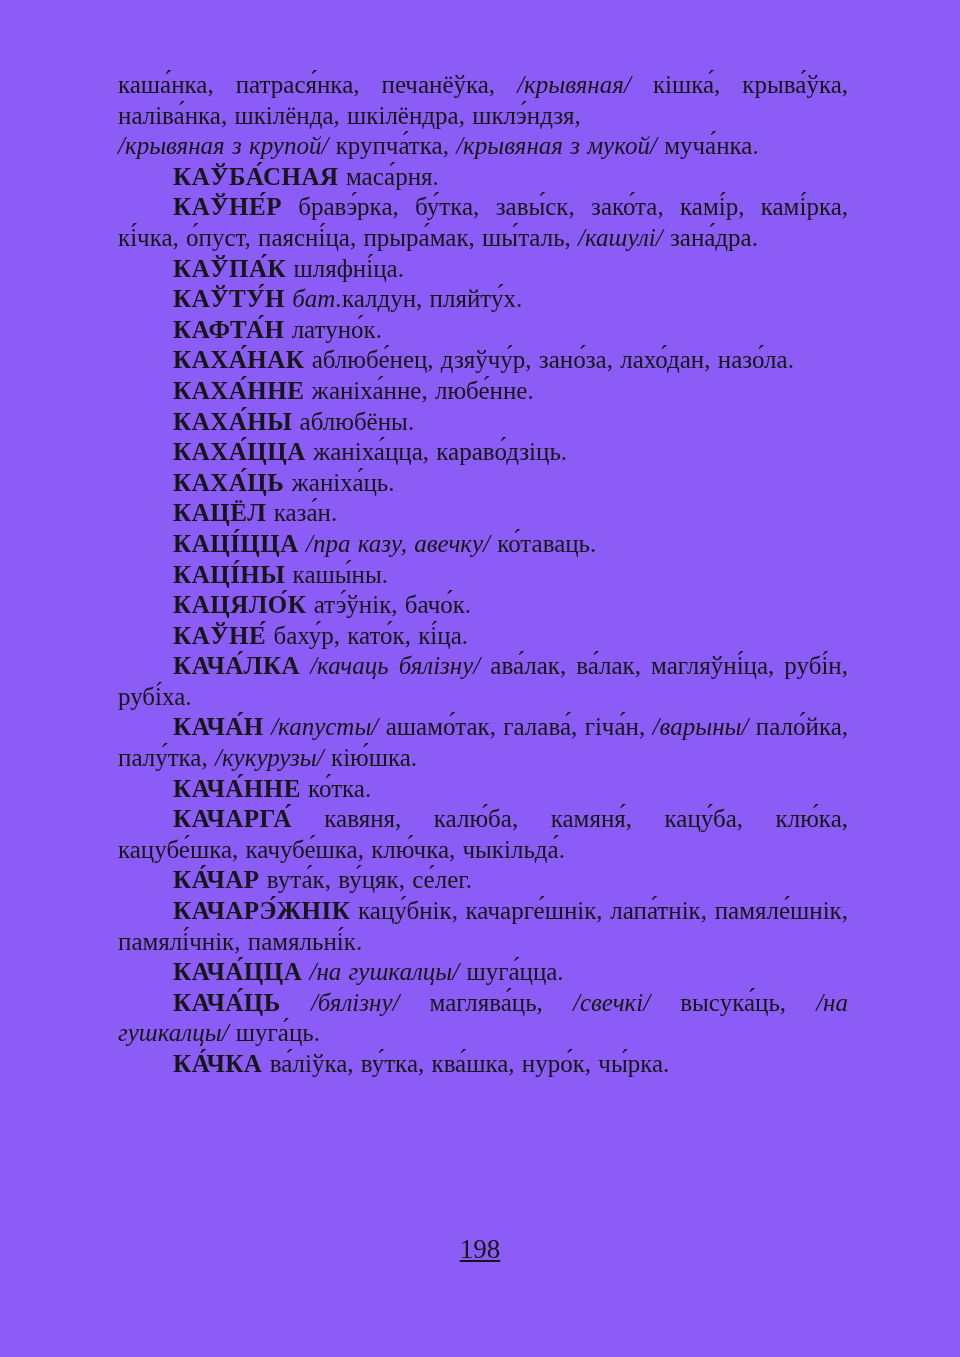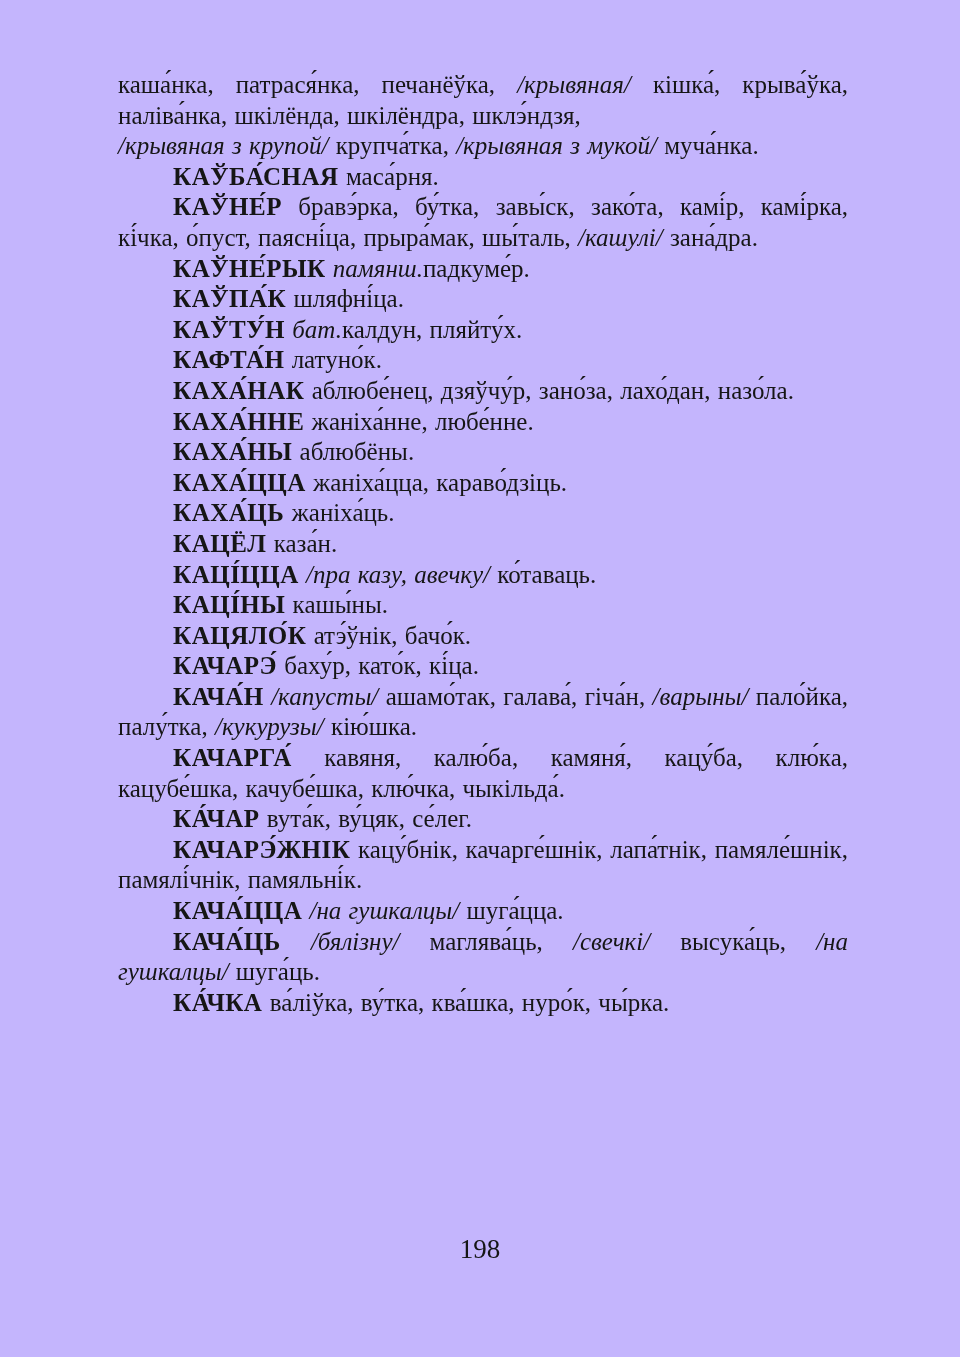--- a/index.html
+++ b/index.html
@@ -4,21 +4,21 @@
 <style>
   html, body {
     margin: 0;
     padding: 0;
     background: #ffffff;
   }
   .page {
     position: relative;
     width: 960px;
     height: 1357px;
-    background: #c4b5fd;
+    background: #8b5cf6;
     overflow: hidden;
     font-family: "Liberation Serif", serif;
     color: #161616;
   }
   .textblock {
     position: absolute;
     left: 118px;
     top: 70px;
     width: 730px;
   }
@@ -44,45 +44,47 @@
     font-style: normal;
   }
   .pagenum {
     position: absolute;
     top: 1234px;
     left: 0;
     width: 960px;
     text-align: center;
     font-size: 27px;
     color: #161616;
+    text-decoration: underline;
   }
 </style>
 </head>
 <body>
 
 <div class="page">
   <main class="textblock" id="entries">
       <p class="entry noindent"><span class="run-n">каша́нка, патрася́нка, печанёўка, </span><span class="run-i">/крывяная/</span><span class="run-n"> кішка́, крыва́ўка, наліва́нка, шкілёнда, шкілёндра, шклэ́ндзя,</span><br><span class="run-i">/крывяная з крупой/</span><span class="run-n"> крупча́тка, </span><span class="run-i">/крывяная з мукой/</span><span class="run-n"> муча́нка.</span></p>
       <p class="entry"><span class="run-b">КАЎБА́СНАЯ</span><span class="run-n"> маса́рня.</span></p>
       <p class="entry"><span class="run-b">КАЎНЕ́Р</span><span class="run-n"> бравэ́рка, бу́тка, завы́ск, зако́та, камі́р, камі́рка, кі́чка, о́пуст, паясні́ца, прыра́мак, шы́таль, </span><span class="run-i">/кашулі/</span><span class="run-n"> зана́дра.</span></p>
-      <p class="entry"><span class="run-b">КАЎНЕ́РЫК</span><span class="run-n"> </span><span class="run-i">памянш.</span><span class="run-n">падкуме́р.</span></p>
       <p class="entry"><span class="run-b">КАЎПА́К</span><span class="run-n"> шляфні́ца.</span></p>
       <p class="entry"><span class="run-b">КАЎТУ́Н</span><span class="run-n"> </span><span class="run-i">бат.</span><span class="run-n">калдун, пляйту́х.</span></p>
       <p class="entry"><span class="run-b">КАФТА́Н</span><span class="run-n"> латуно́к.</span></p>
       <p class="entry"><span class="run-b">КАХА́НАК</span><span class="run-n"> аблюбе́нец, дзяўчу́р, зано́за, лахо́дан, назо́ла.</span></p>
       <p class="entry"><span class="run-b">КАХА́ННЕ</span><span class="run-n"> жаніха́нне, любе́нне.</span></p>
       <p class="entry"><span class="run-b">КАХА́НЫ</span><span class="run-n"> аблюбёны.</span></p>
       <p class="entry"><span class="run-b">КАХА́ЦЦА</span><span class="run-n"> жаніха́цца, караво́дзіць.</span></p>
       <p class="entry"><span class="run-b">КАХА́ЦЬ</span><span class="run-n"> жаніха́ць.</span></p>
       <p class="entry"><span class="run-b">КАЦЁЛ</span><span class="run-n"> каза́н.</span></p>
       <p class="entry"><span class="run-b">КАЦІ́ЦЦА</span><span class="run-n"> </span><span class="run-i">/пра казу, авечку/</span><span class="run-n"> ко́таваць.</span></p>
       <p class="entry"><span class="run-b">КАЦІ́НЫ</span><span class="run-n"> кашы́ны.</span></p>
       <p class="entry"><span class="run-b">КАЦЯЛО́К</span><span class="run-n"> атэ́ўнік, бачо́к.</span></p>
-      <p class="entry"><span class="run-b">КАЧАРЭ́</span><span class="run-n"> баху́р, като́к, кі́ца.</span></p>
+      <p class="entry"><span class="run-b">КАЎНЕ́</span><span class="run-n"> баху́р, като́к, кі́ца.</span></p>
+      <p class="entry"><span class="run-b">КАЧА́ЛКА</span><span class="run-n"> </span><span class="run-i">/качаць бялізну/</span><span class="run-n"> ава́лак, ва́лак, магляўні́ца, рубі́н, рубі́ха.</span></p>
       <p class="entry"><span class="run-b">КАЧА́Н</span><span class="run-n"> </span><span class="run-i">/капусты/</span><span class="run-n"> ашамо́так, галава́, гіча́н, </span><span class="run-i">/варыны/</span><span class="run-n"> пало́йка, палу́тка, </span><span class="run-i">/кукурузы/</span><span class="run-n"> кію́шка.</span></p>
+      <p class="entry"><span class="run-b">КАЧА́ННЕ</span><span class="run-n"> ко́тка.</span></p>
       <p class="entry"><span class="run-b">КАЧАРГА́</span><span class="run-n"> кавяня, калю́ба, камяня́, кацу́ба, клю́ка, кацубе́шка, качубе́шка, клю́чка, чыкільда́.</span></p>
       <p class="entry"><span class="run-b">КА́ЧАР</span><span class="run-n"> вута́к, ву́цяк, се́лег.</span></p>
       <p class="entry"><span class="run-b">КАЧАРЭ́ЖНІК</span><span class="run-n"> кацу́бнік, качарге́шнік, лапа́тнік, памяле́шнік, памялі́чнік, памяльні́к.</span></p>
       <p class="entry"><span class="run-b">КАЧА́ЦЦА</span><span class="run-n"> </span><span class="run-i">/на гушкалцы/</span><span class="run-n"> шуга́цца.</span></p>
       <p class="entry"><span class="run-b">КАЧА́ЦЬ</span><span class="run-n"> </span><span class="run-i">/бялізну/</span><span class="run-n"> маглява́ць, </span><span class="run-i">/свечкі/</span><span class="run-n"> высука́ць, </span><span class="run-i">/на гушкалцы/</span><span class="run-n"> шуга́ць.</span></p>
       <p class="entry"><span class="run-b">КА́ЧКА</span><span class="run-n"> ва́ліўка, ву́тка, ква́шка, нуро́к, чы́рка.</span></p>
     </main>
   <div class="pagenum">198</div>
 </div>
 

